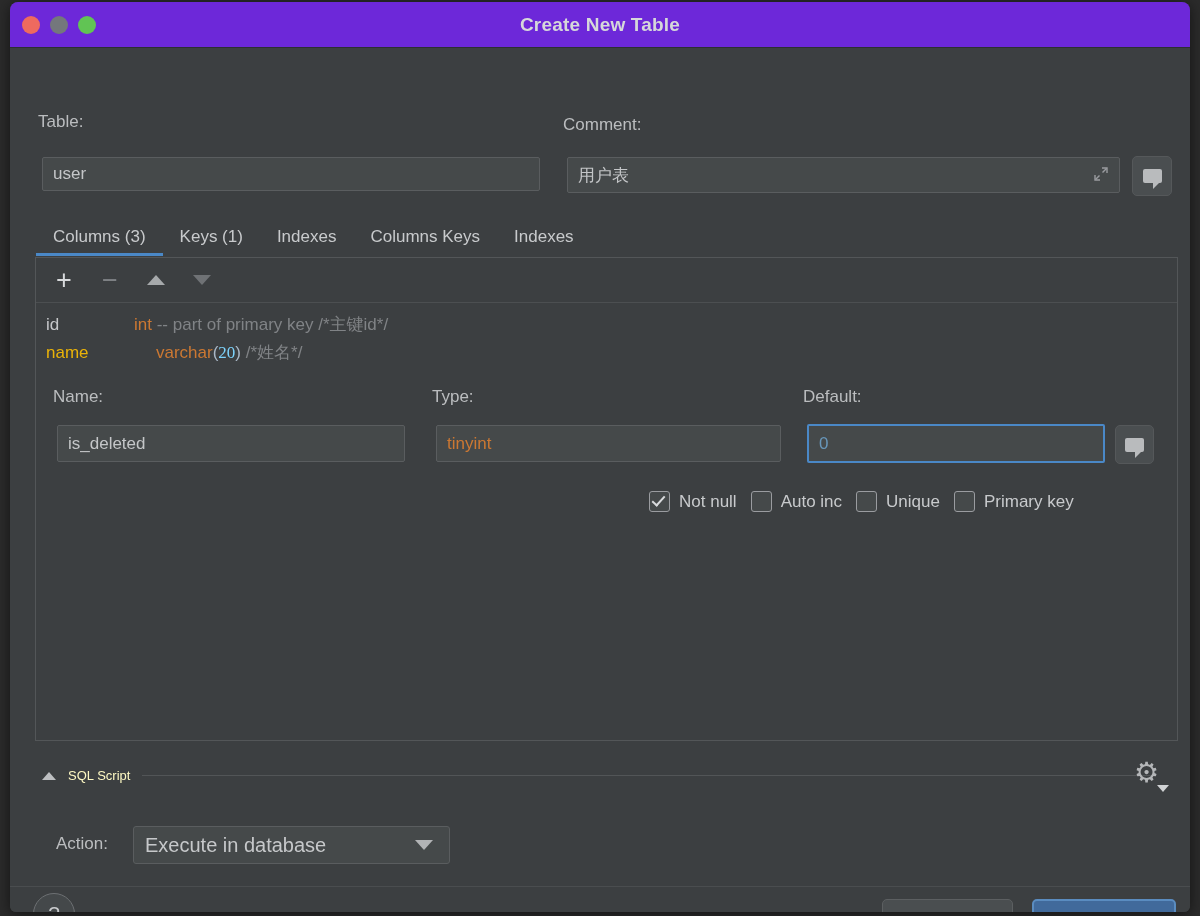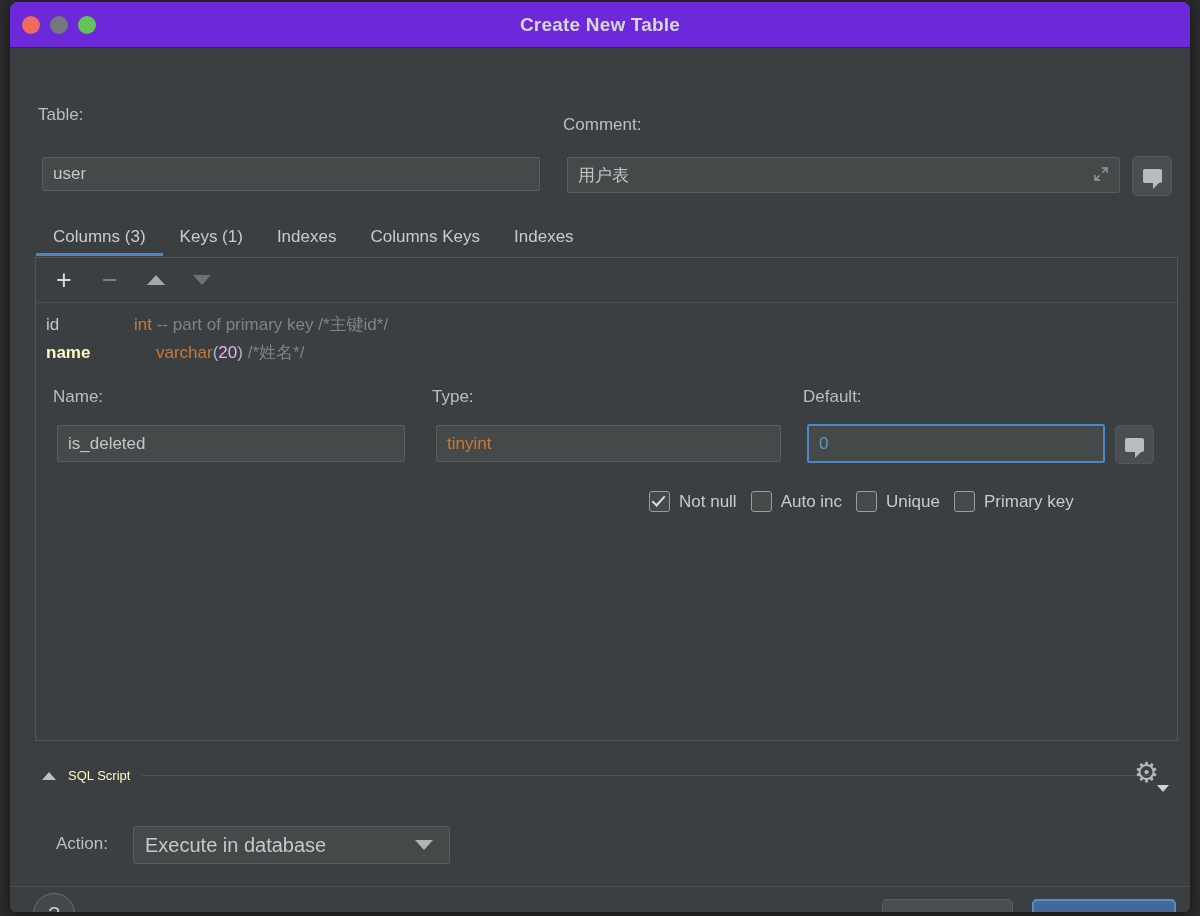--- a/index.html
+++ b/index.html
@@ -79,21 +79,21 @@
     color: #c4c6c8;
     font-size: 17px;
     font-family: "Liberation Sans", sans-serif;
     padding: 0 10px;
     height: 34px;
     line-height: 32px;
     outline: none;
   }
 
   
-  #table-label  { position: absolute; left: 28px; top: 57px; }
+  #table-label  { position: absolute; left: 28px; top: 64px; }
   #table-input  { position: absolute; left: 32px; top: 109px; width: 498px; }
   #comment-label{ position: absolute; left: 553px; top: 67px; }
   #comment-wrap { position: absolute; left: 557px; top: 109px; width: 553px; height: 36px; }
   #comment-input{ width: 100%; height: 36px; line-height: 34px; padding-right: 28px; }
   .expand-icon {
     position: absolute; right: 9px; top: 9px;
     width: 18px; height: 18px;
     color: #9a9ca0;
     font-size: 15px;
     line-height: 18px;
@@ -188,23 +188,23 @@
     padding: 8px 0 0 0;
   }
   .col-row {
     height: 28px;
     line-height: 28px;
     font-size: 17px;
     padding-left: 10px;
     white-space: nowrap;
   }
   .cname-plain { color: #c6c8ca; display: inline-block; width: 88px; }
-  .cname-orange{ color: #fef9c3; display: inline-block; width: 110px; font-weight: bold; }
+  .cname-orange{ color: #eab308; display: inline-block; width: 110px; }
   .ctype { color: #cc7832; }
-  .cnum  { color: #f0abfc; }
+  .cnum  { color: #7dd3fc; font-family: Liberation Serif, serif; }
   .cpunc { color: #a9b7c6; }
   .ccomment { color: #808386; }
 
   
   #name-label    { position: absolute; left: 43px;  top: 339px; }
   #name-input    { position: absolute; left: 47px;  top: 377px; width: 348px; height: 37px; line-height: 35px; }
   #type-label    { position: absolute; left: 422px; top: 339px; }
   #type-input    { position: absolute; left: 426px; top: 377px; width: 345px; height: 37px; line-height: 35px; color: #cc7832; }
   #default-label { position: absolute; left: 793px; top: 339px; }
   #default-input {

